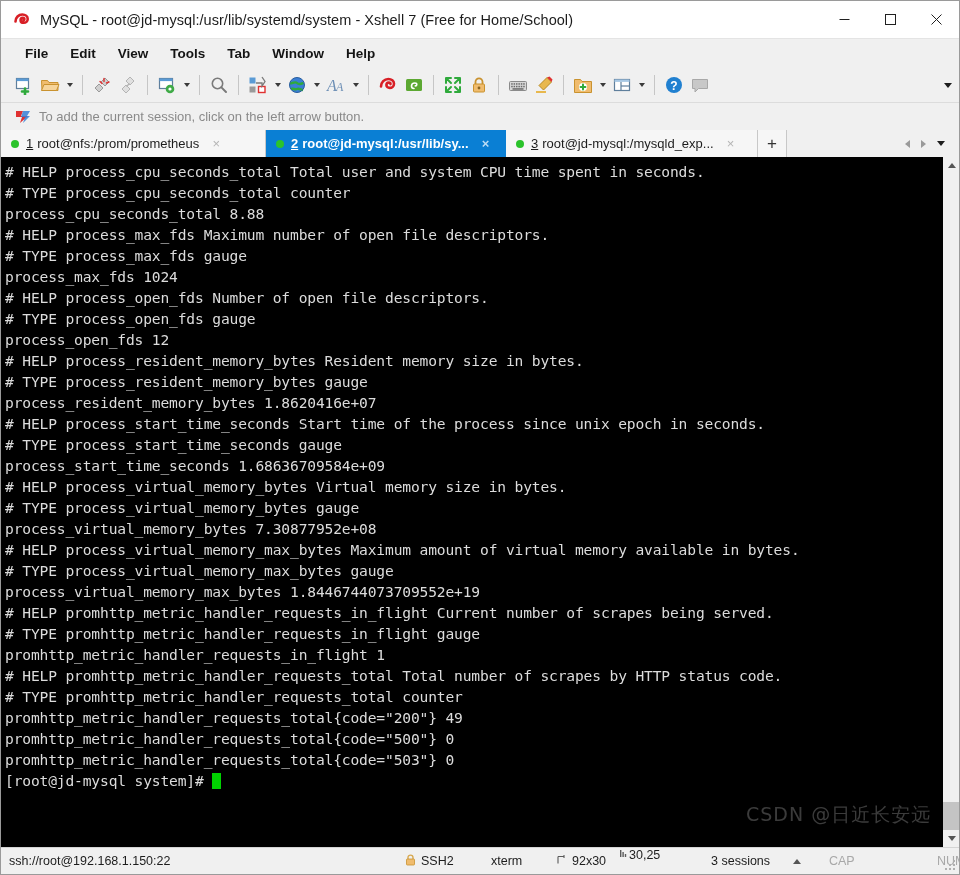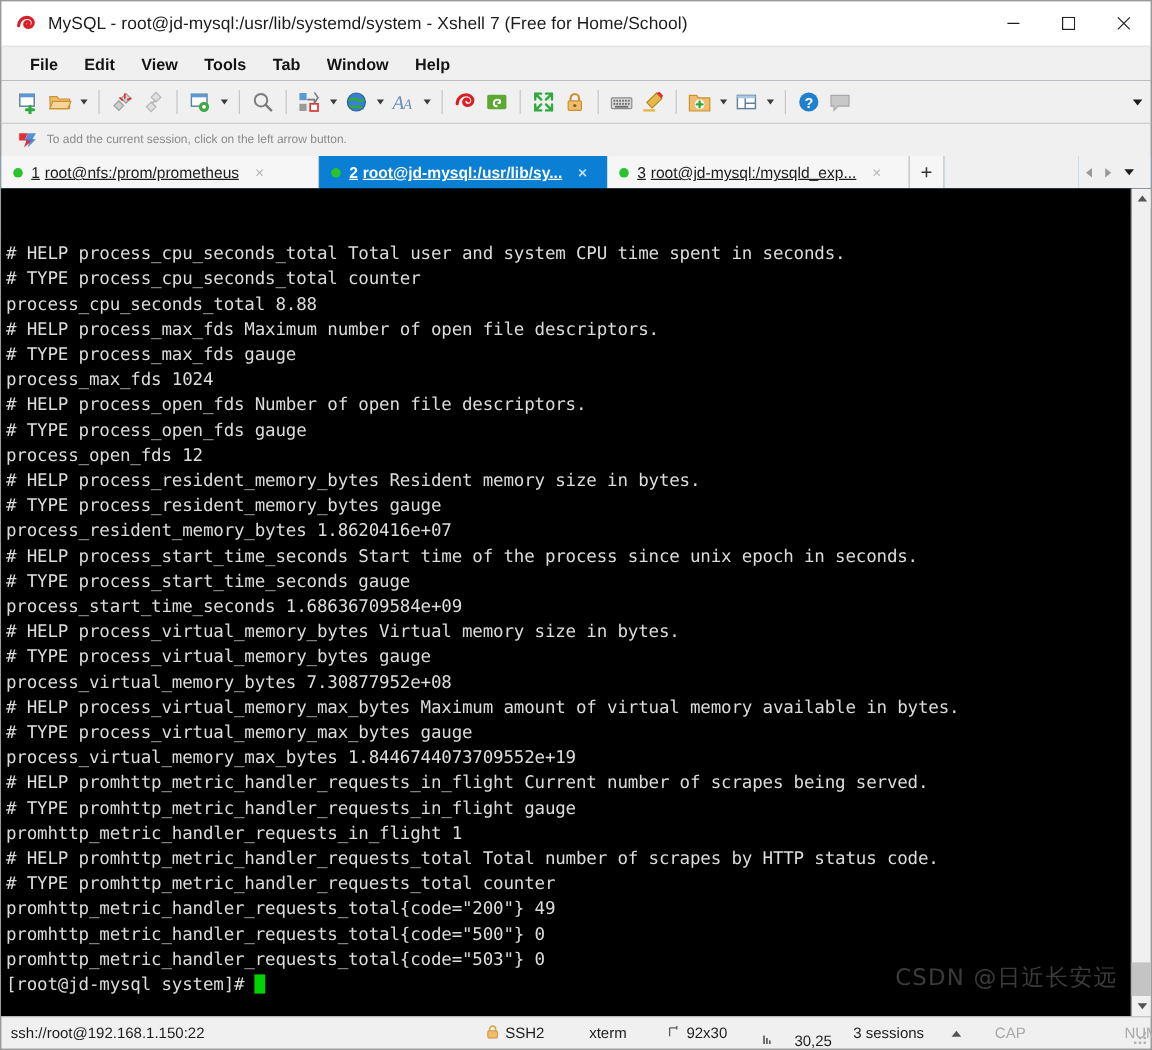--- a/index.html
+++ b/index.html
@@ -7,21 +7,21 @@
     width: 960px; height: 875px;
     overflow: hidden;
     font-family: "Liberation Sans", sans-serif;
     background: #ffffff;
   }
   #app {
     width: 960px; height: 875px;
     position: relative;
     display: flex; flex-direction: column;
     border: 1px solid #9a9a9a;
-    background: #0f172a;
+    background: #e5e5e5;
   }
 
   
   .titlebar {
     height: 38px; min-height: 38px;
     background: #ffffff;
     display: flex; align-items: center;
     border-bottom: 1px solid #e4e4e4;
     position: relative;
   }
@@ -112,21 +112,21 @@
   }
 
   
   .noticebar {
     height: 27px; min-height: 27px;
     background: #f0f0f0;
     display: flex; align-items: center;
     padding-left: 14px;
   }
   .notice-icon { margin-right: 8px; flex: none; display: flex; }
-  .notice-text { font-size: 10px; color: #8a8a8a; white-space: nowrap; }
+  .notice-text { font-size: 13px; color: #8a8a8a; white-space: nowrap; }
 
   
   .tabbar {
     height: 27px; min-height: 27px;
     background: #0a7fd4;
     display: flex; align-items: flex-end;
     position: relative;
   }
   .tab {
     height: 27px;
@@ -141,21 +141,21 @@
   }
   .tab.active {
     background: #0a7fd4; color: #ffffff; font-weight: bold;
     border-right: 1px solid #0a7fd4;
   }
   .tab-dot {
     width: 8px; height: 8px; border-radius: 50%;
     background: #2bc32b; margin-right: 7px; flex: none;
   }
   .tab-num { text-decoration: underline; margin-right: 4px; }
-  .tab-label { overflow: hidden; text-overflow: ellipsis; text-decoration: underline; }
+  .tab-label { overflow: hidden; text-overflow: ellipsis; }
   .tab-close {
     margin-left: 10px; width: 14px; height: 14px; flex: none;
     display: flex; align-items: center; justify-content: center;
     font-size: 13px; color: #b4b4b4; line-height: 1;
   }
   .tab.active .tab-close { color: #bcdcf4; }
   .tab-new {
     width: 29px; height: 27px;
     display: flex; align-items: center; justify-content: center;
     background: #f6f6f6; color: #333; font-size: 17px;
@@ -179,21 +179,20 @@
     flex: 1;
     background: #000000;
     color: #dcdcdc;
     font-family: "DejaVu Sans Mono", "Liberation Mono", monospace;
     font-size: 14.6px;
     line-height: 21.0px;
     padding: 4px 0 0 4px;
     white-space: pre;
     overflow: hidden;
     letter-spacing: -0.15px;
-    margin-top: 40px;
   }
   .termline { height: 21px; }
   .cursor {
     display: inline-block;
     width: 9px; height: 16px;
     background: #00d200;
     vertical-align: -3px;
   }
 
   
@@ -223,21 +222,21 @@
     border-top: 1px solid #d4d4d4;
     display: flex; align-items: center;
     font-size: 12.5px; color: #1d1d1d;
     position: relative;
   }
   .st-cell { display: flex; align-items: center; height: 27px; white-space: nowrap; }
   .st-conn { padding-left: 8px; }
   .st-ssh2 { position: absolute; left: 404px; display: flex; align-items: center; gap: 5px; }
   .st-term { position: absolute; left: 490px; }
   .st-size { position: absolute; left: 556px; display: flex; align-items: center; gap: 5px; }
-  .st-pos  { position: absolute; left: 634px; display: flex; align-items: flex-end; gap: 17px; }
+  .st-pos  { position: absolute; left: 618px; display: flex; align-items: flex-start; gap: 0; }
   .st-sessions { position: absolute; left: 710px; }
   .st-caps { position: absolute; left: 828px; color: #a8a8a8; }
   .st-num  { position: absolute; left: 936px; color: #a8a8a8; }
   .st-grip {
     position: absolute; right: 3px; bottom: 3px;
     width: 12px; height: 12px;
   }
   .st-grip i {
     position: absolute; width: 2px; height: 2px; background: #b0b0b0;
   }

